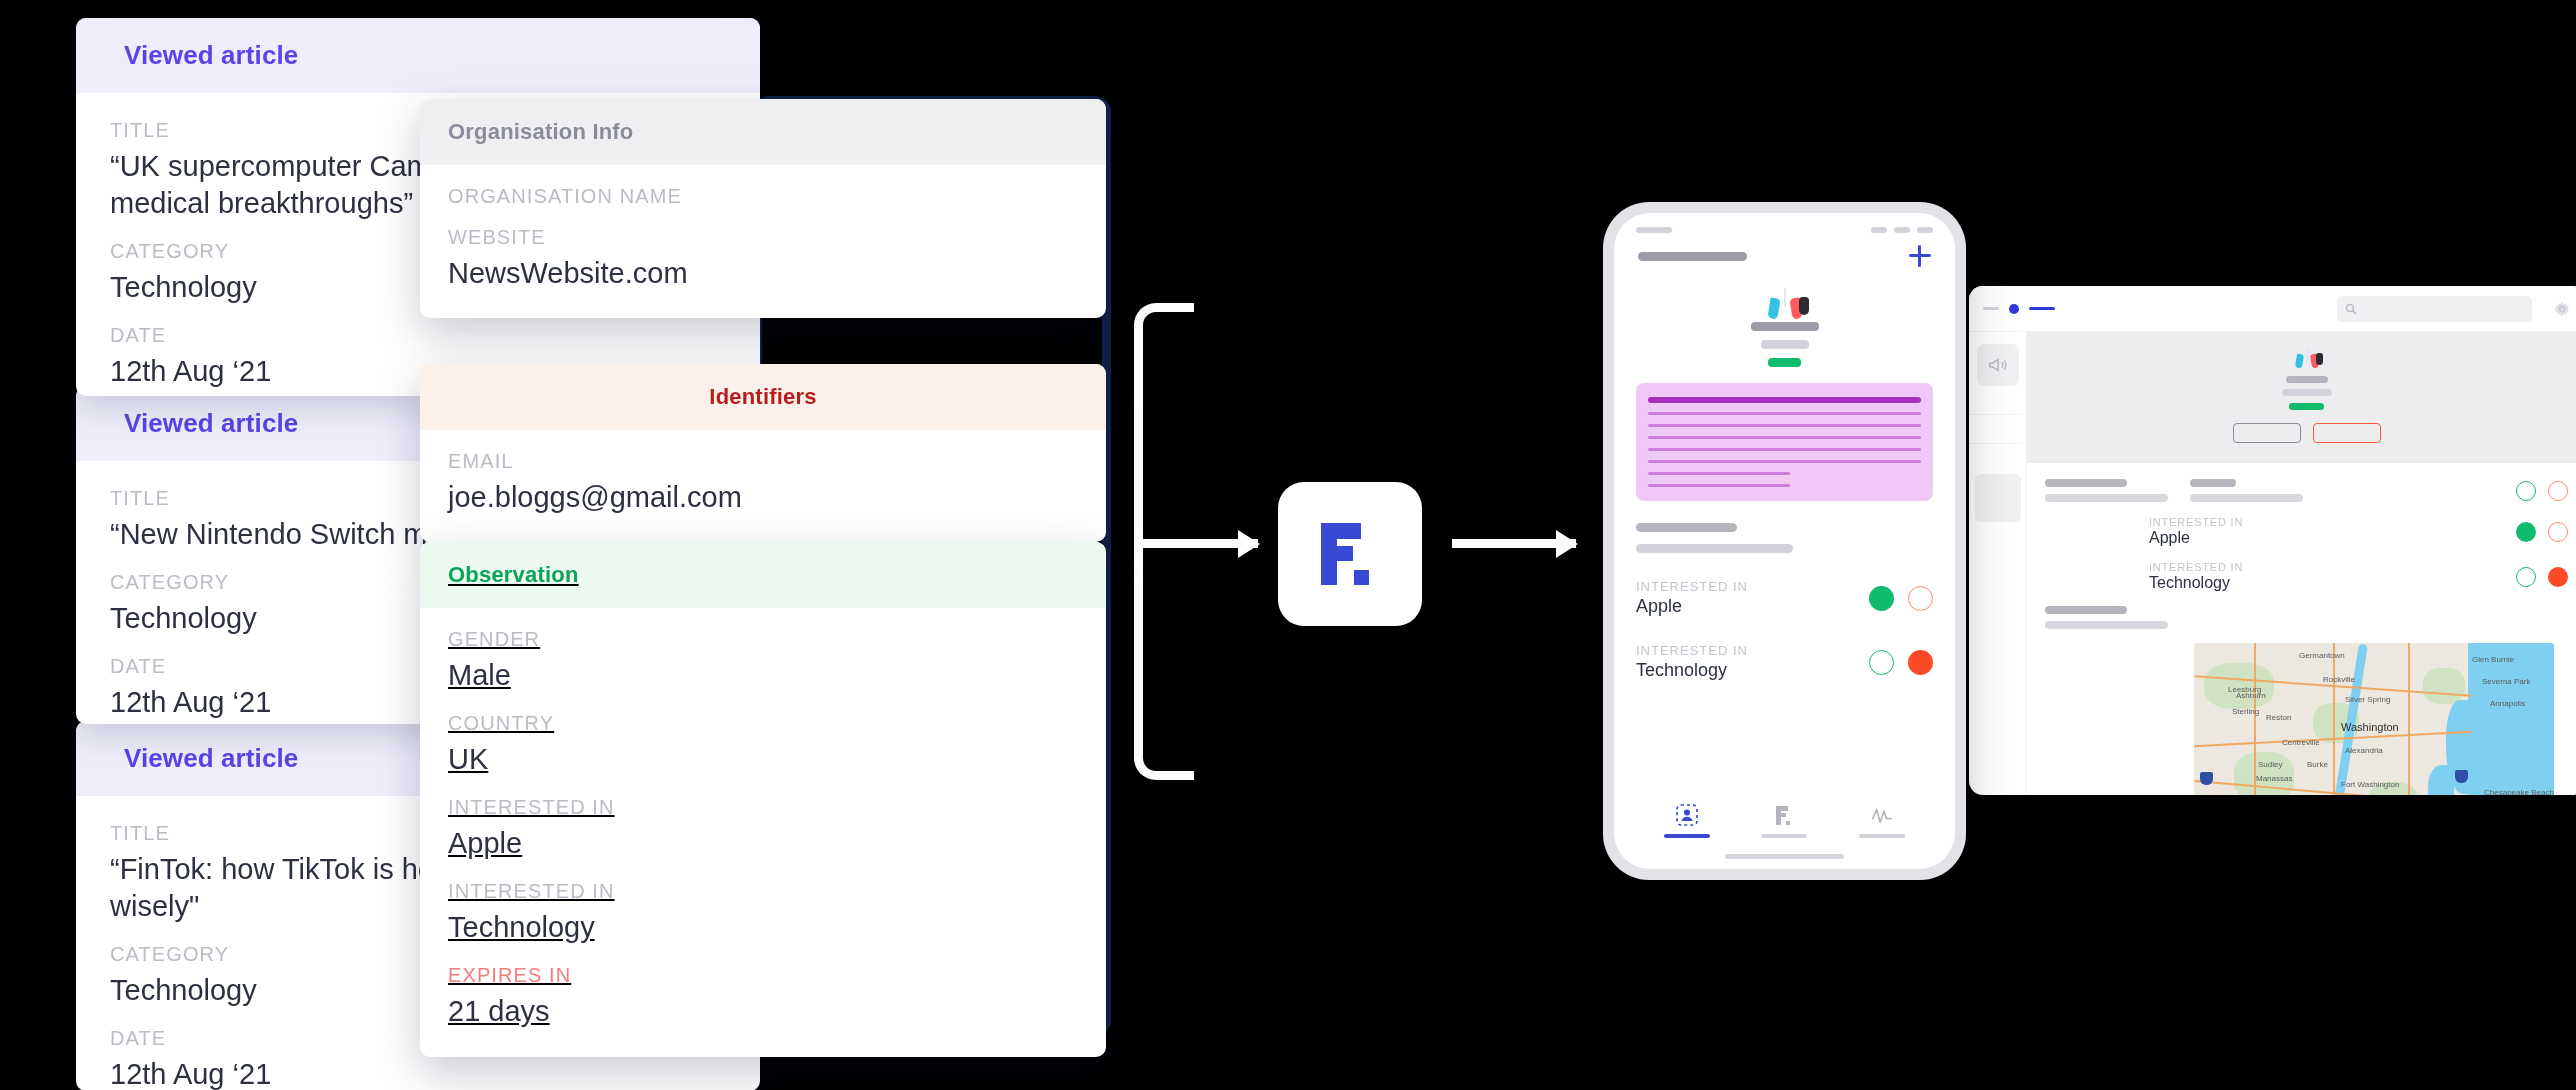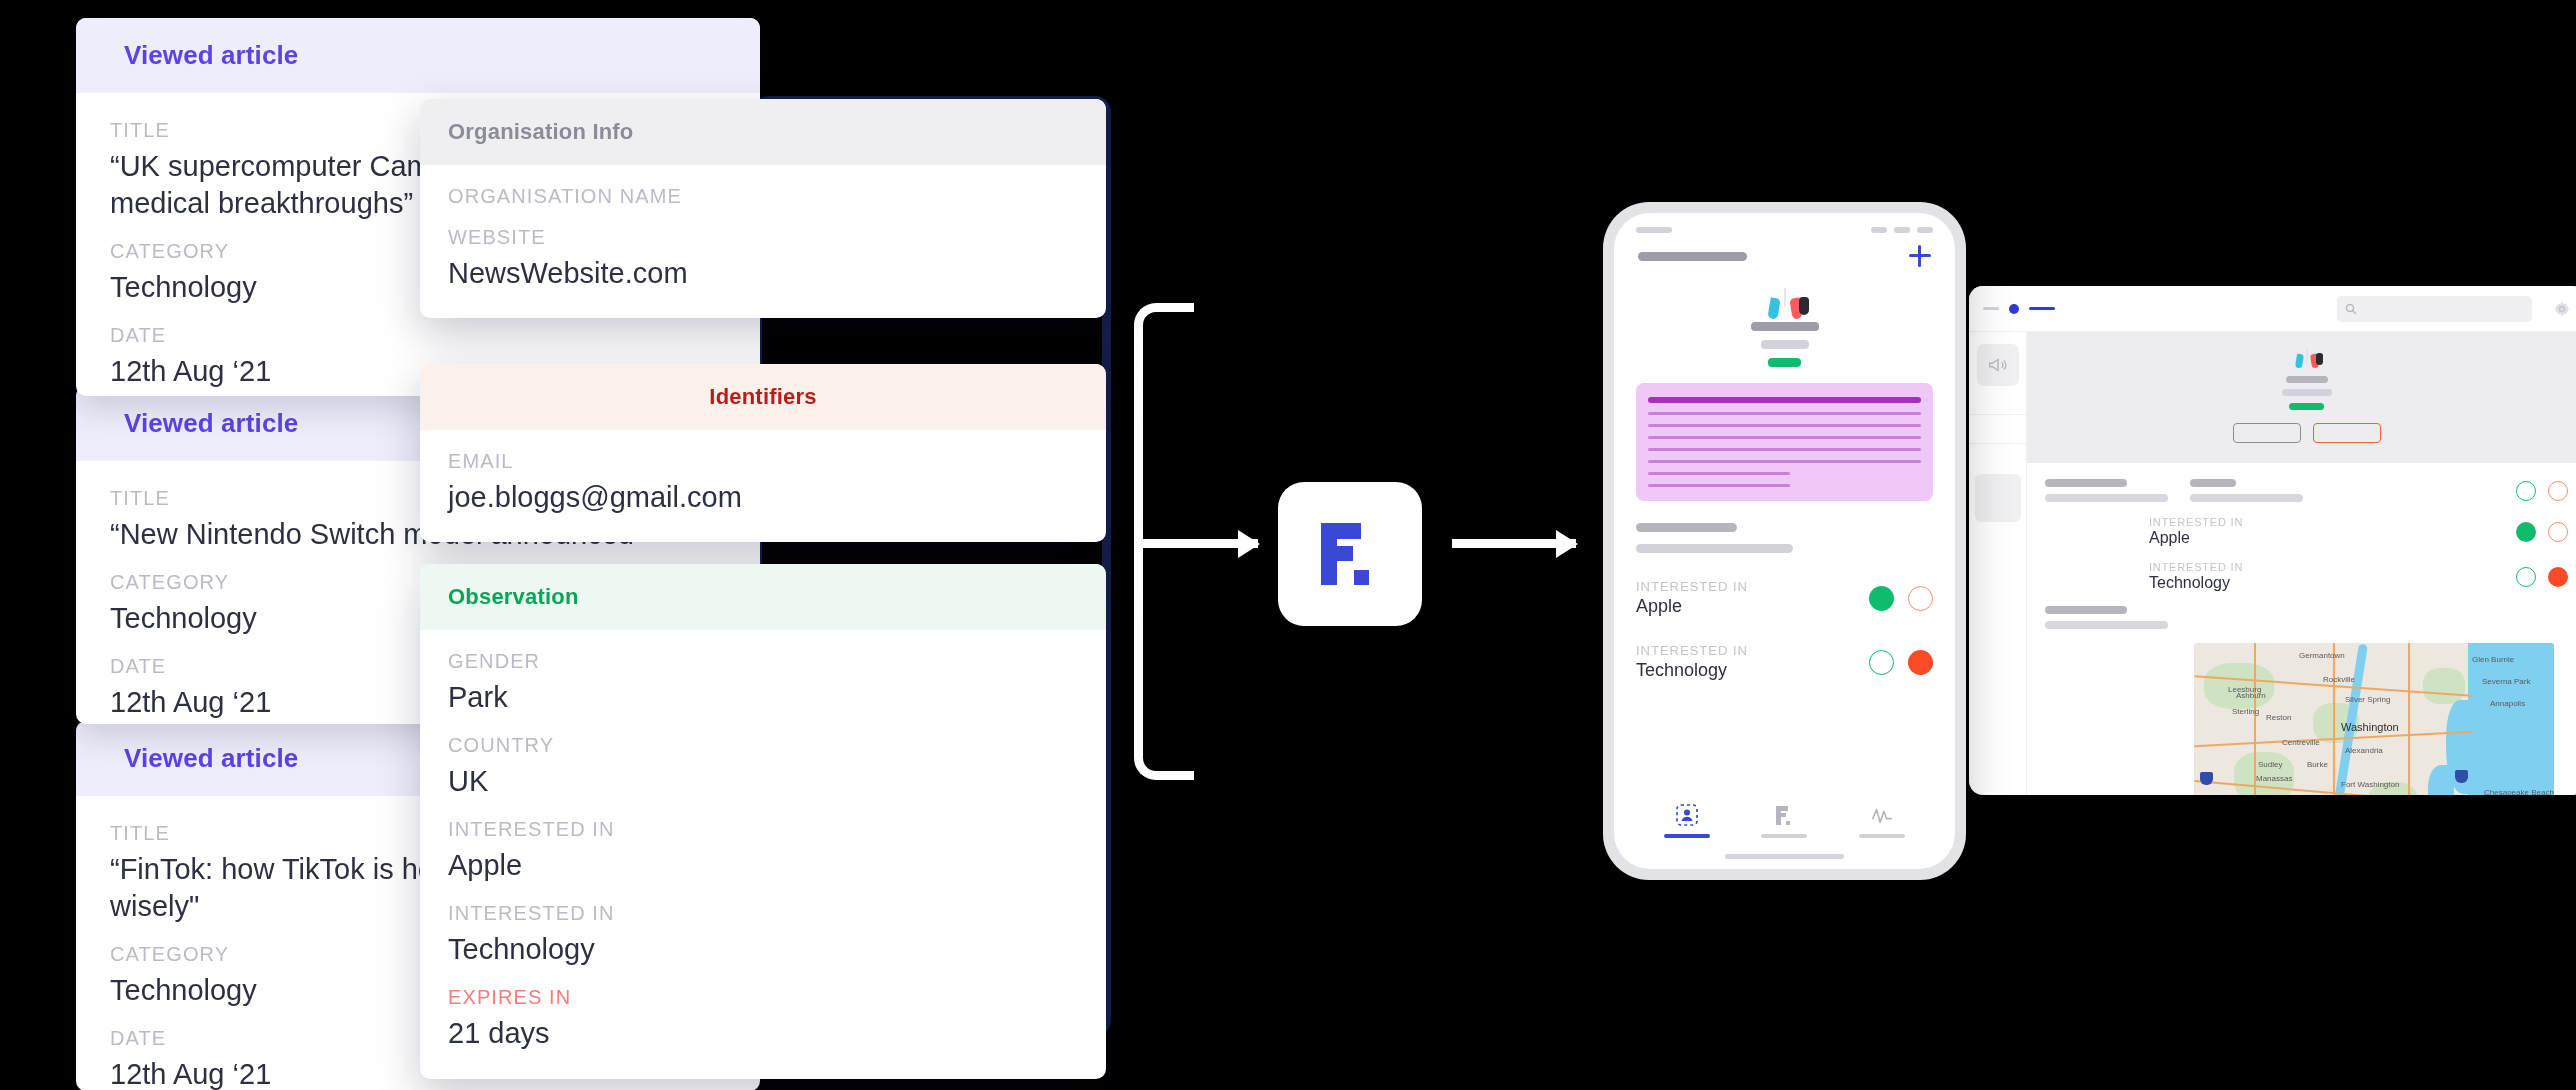--- a/index.html
+++ b/index.html
@@ -77,21 +77,21 @@
     font-weight: bold;
     letter-spacing: 0.2px;
   }
   .ip-head.org      { background: #efeff1; color: #8a8d99; }
   .ip-head.ident    { background: #faf1ea; color: #b91c1c; text-align: center; }
   .ip-head.observe  { background: #edf8f1; color: #0aa457; }
   .ip-body { padding: 14px 28px 26px 28px; }
 
   #panel-org    { left: 420px; top: 99px; }
   #panel-ident  { left: 420px; top: 364px; }
-  #panel-obs    { left: 420px; top: 564px; }
+  #panel-obs    { left: 420px; top: 542px; text-decoration: underline; }
 
   .org-name-row { display: flex; align-items: center; gap: 14px; margin-top: 4px; }
   .ns-logo {
     width: 36px; height: 36px;
     background: #ffffff;
     border: 1px solid #e6e6ea;
     border-radius: 9px;
     position: relative;
     flex: 0 0 auto;
   }
@@ -374,21 +374,21 @@
     <div class="ip-body">
       <div class="fld-label first">EMAIL</div>
       <div class="fld-value">joe.bloggs@gmail.com</div>
     </div>
   </div>
 
   <div class="info-panel" id="panel-obs">
     <div class="ip-head observe">Observation</div>
     <div class="ip-body">
       <div class="fld-label first">GENDER</div>
-      <div class="fld-value">Park</div>
+      <div class="fld-value">Male</div>
       <div class="fld-label">COUNTRY</div>
       <div class="fld-value">UK</div>
       <div class="fld-label">INTERESTED IN</div>
       <div class="fld-value">Apple</div>
       <div class="fld-label">INTERESTED IN</div>
       <div class="fld-value">Technology</div>
       <div class="fld-label expires">EXPIRES IN</div>
       <div class="fld-value">21 days</div>
     </div>
   </div>

